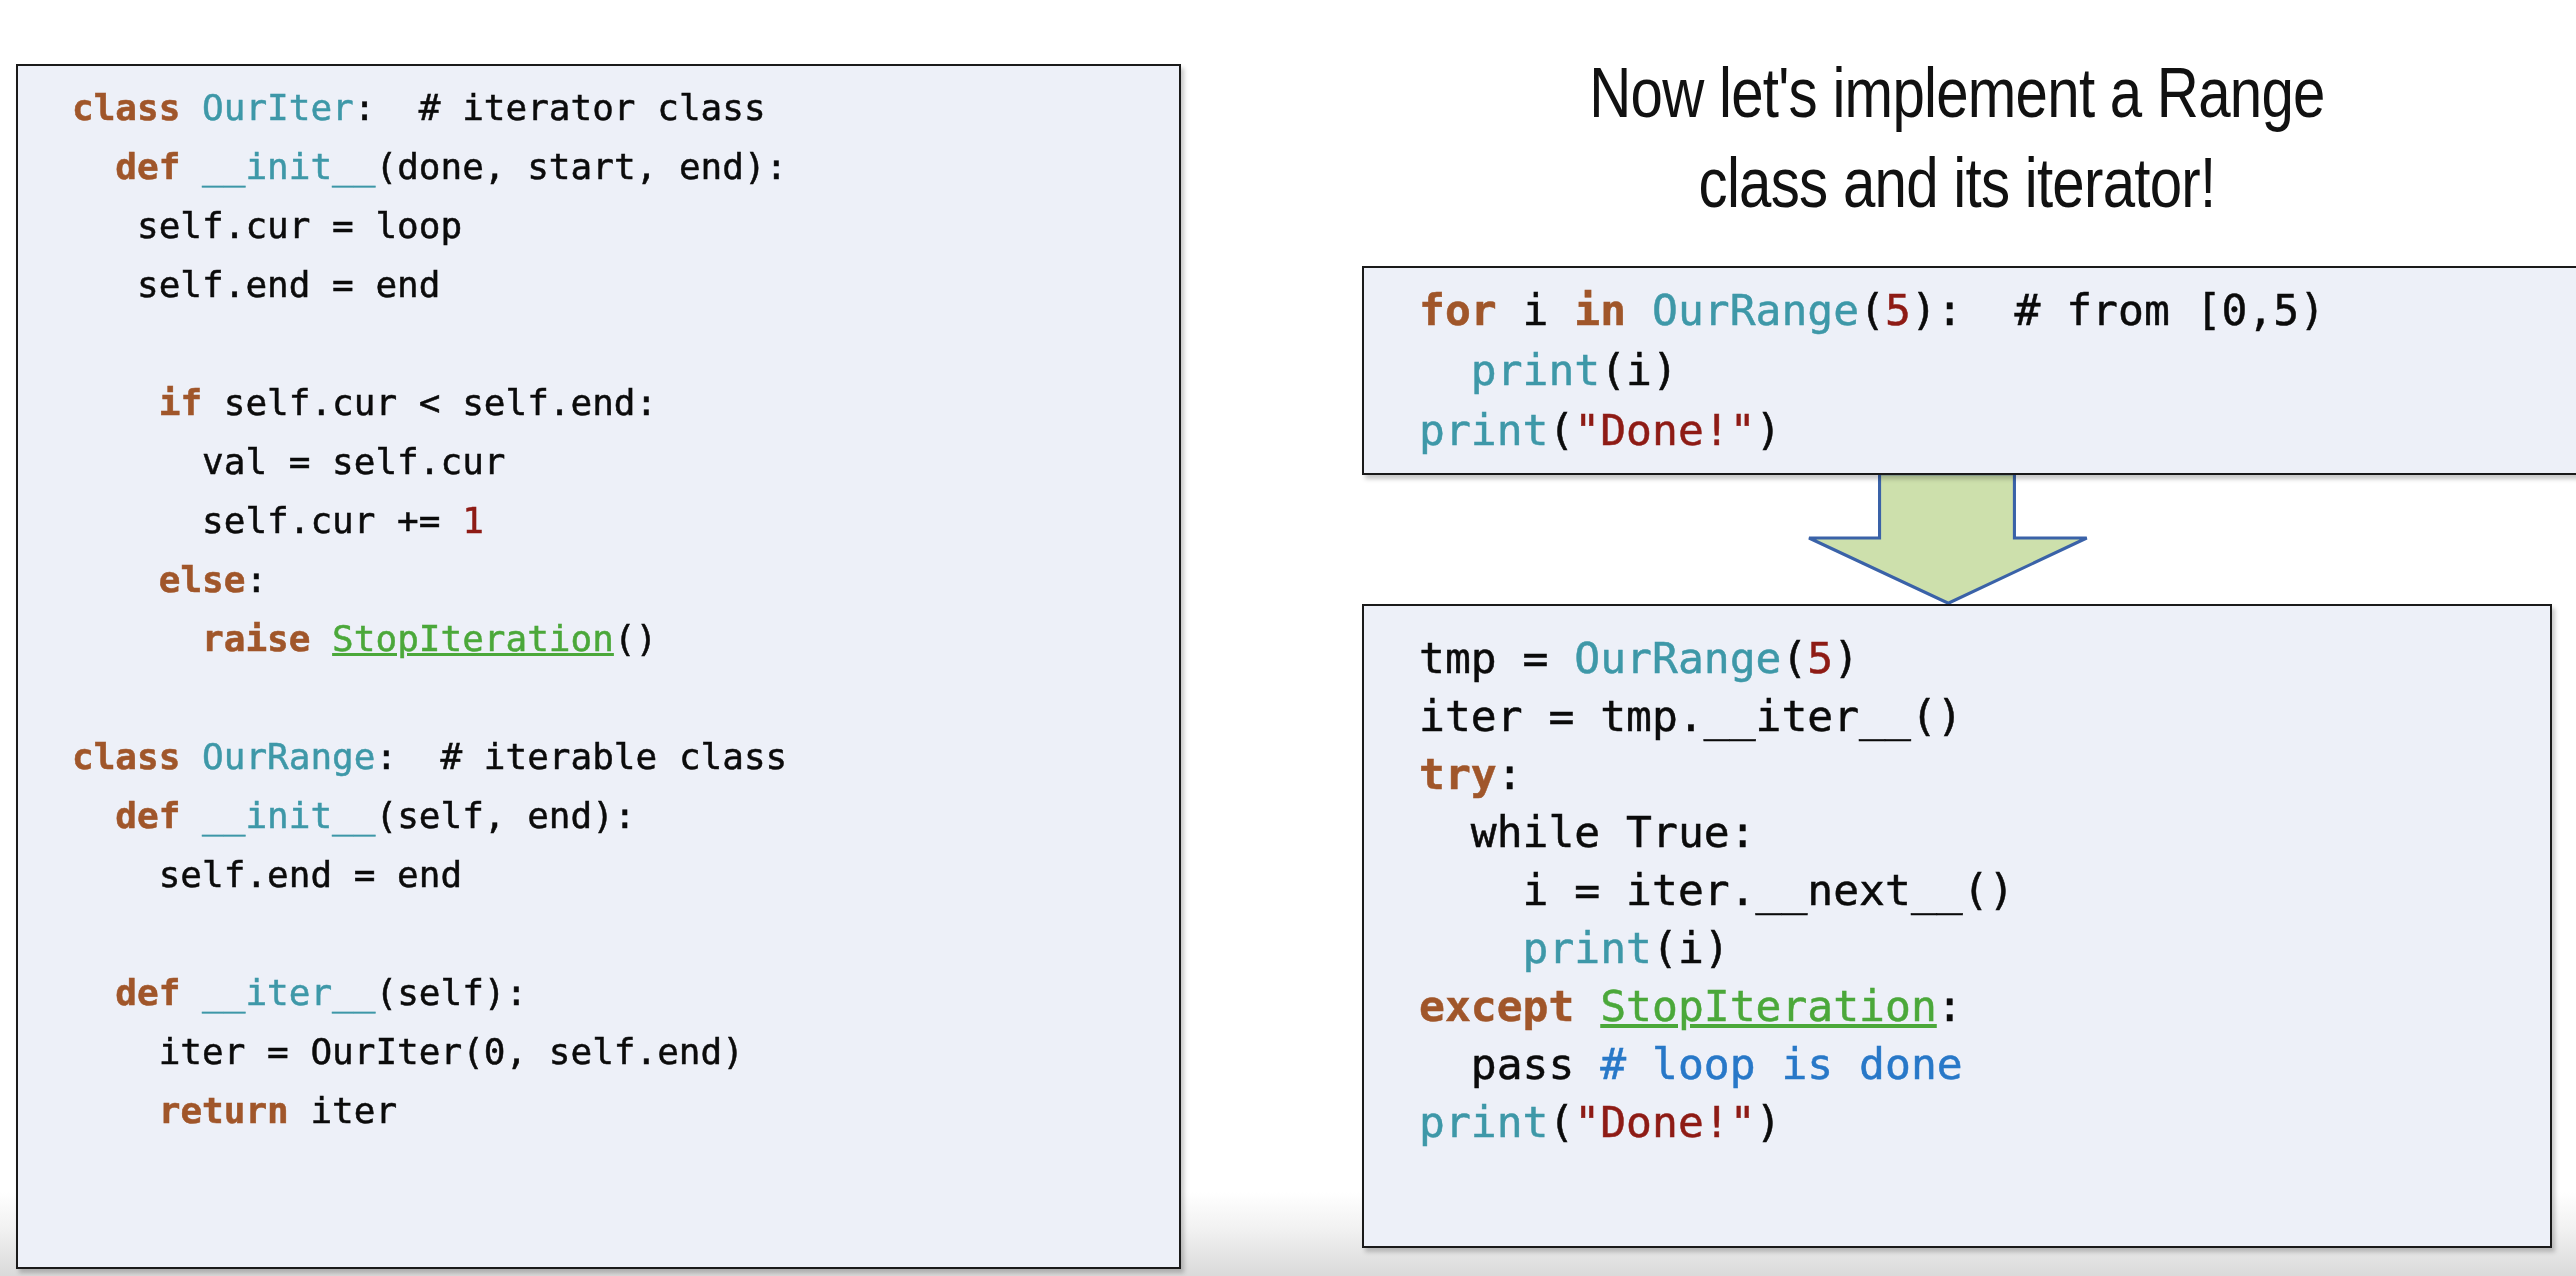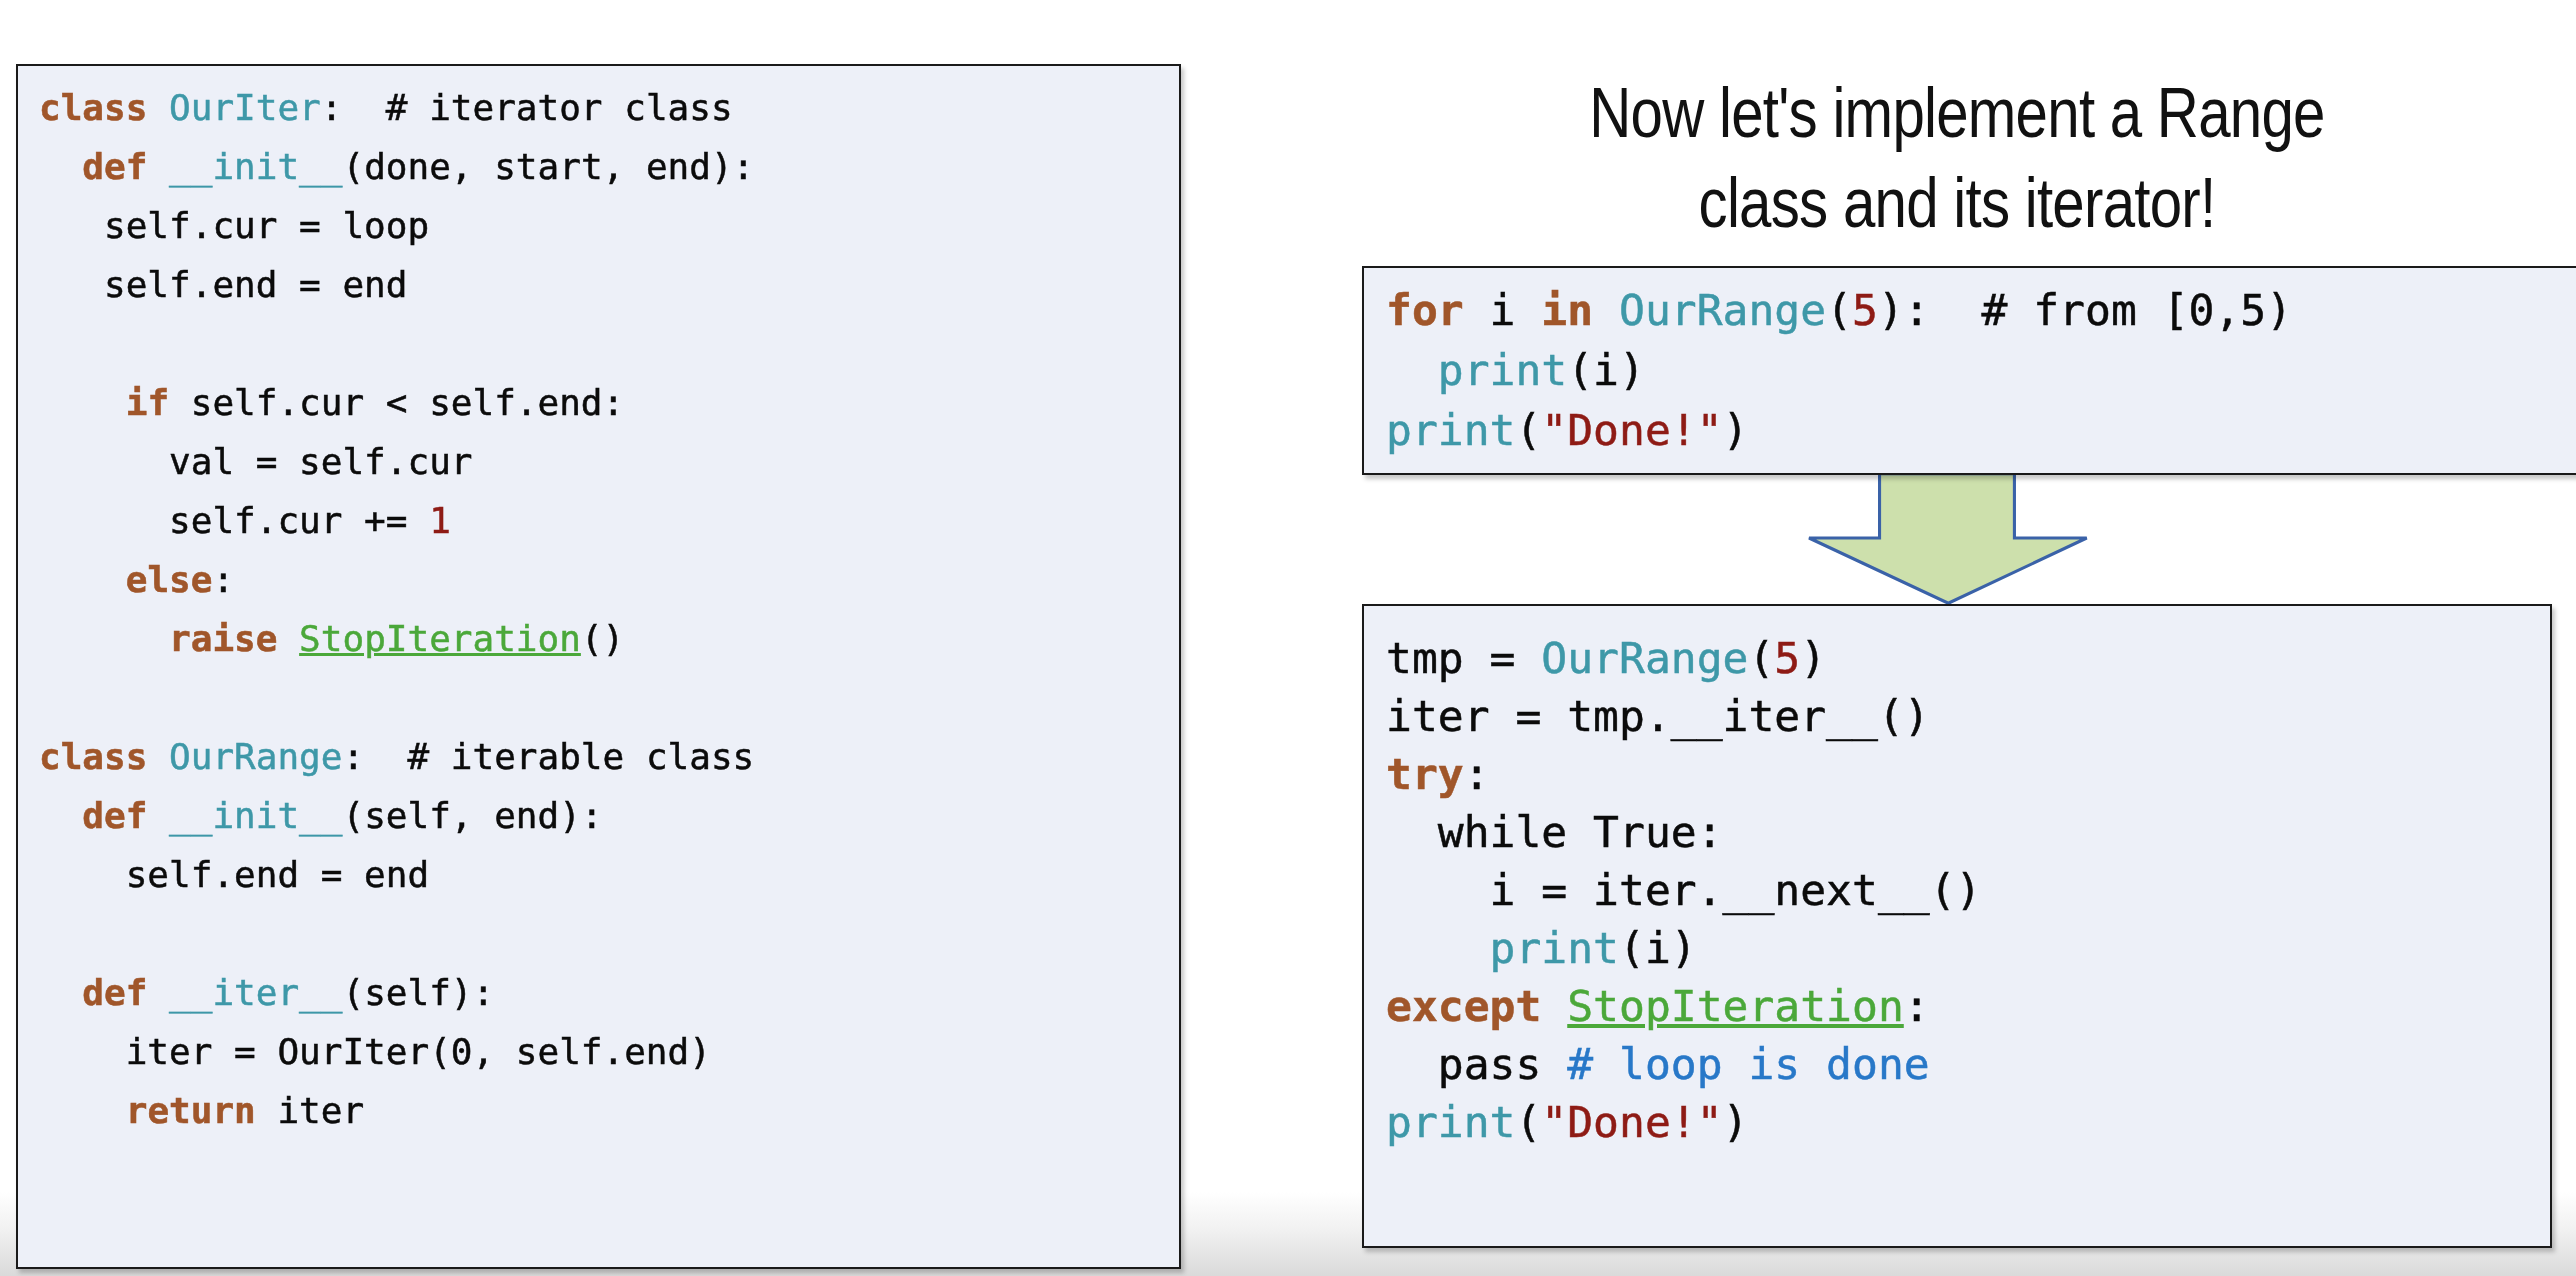--- a/index.html
+++ b/index.html
@@ -59,20 +59,21 @@
     width: 1190px;
     height: 644px;
     padding: 23px 10.6px 0 22px;
     font-size: 43px;
     line-height: 58px;
   }
   .code-line {
     white-space: pre;
     -webkit-text-stroke: 0.5px currentColor;
     color: var(--plain, #0B0B0B);
+    margin-left: 33px;
   }
   .tok-k { color: var(--kw, #A0562A); font-weight: 700; }
   .tok-c { color: var(--cls, #3E98A8); }
   .tok-e { color: var(--exc, #4BA83A); text-decoration: underline; }
   .tok-n { color: var(--num, #8E1B15); }
   .tok-s { color: var(--str, #8E1B15); }
   .tok-b { color: var(--cmtb, #2878C8); }
   .tok-p { color: var(--plain, #0B0B0B); }
   .title-block {
     position: absolute;
@@ -80,21 +81,20 @@
     top: 48px;
     width: 1190px;
     text-align: center;
     z-index: 2;
     font-family: "Liberation Sans", sans-serif;
     font-size: 71px;
     line-height: 90px;
     font-weight: 400;
     color: var(--titlec, #111111);
     letter-spacing: -0.9px;
-    margin-top: 20px;
   }
   .title-line {
     transform: scaleX(0.82);
     transform-origin: 50% 50%;
     white-space: nowrap;
   }
   .arrow-svg {
     position: absolute;
     left: 0;
     top: 0;

